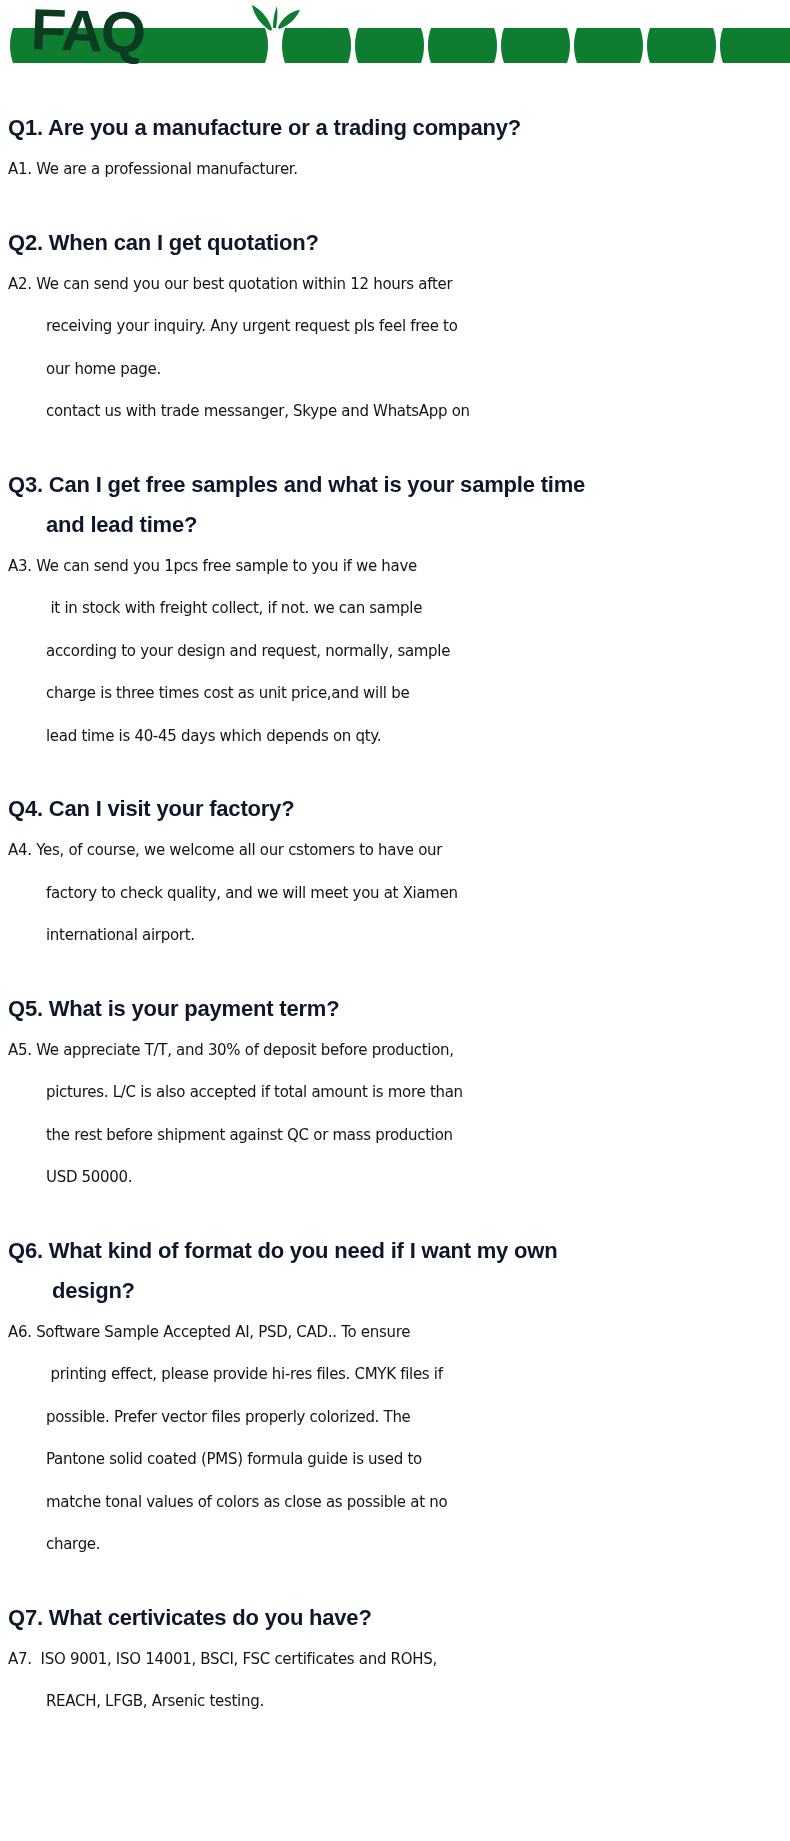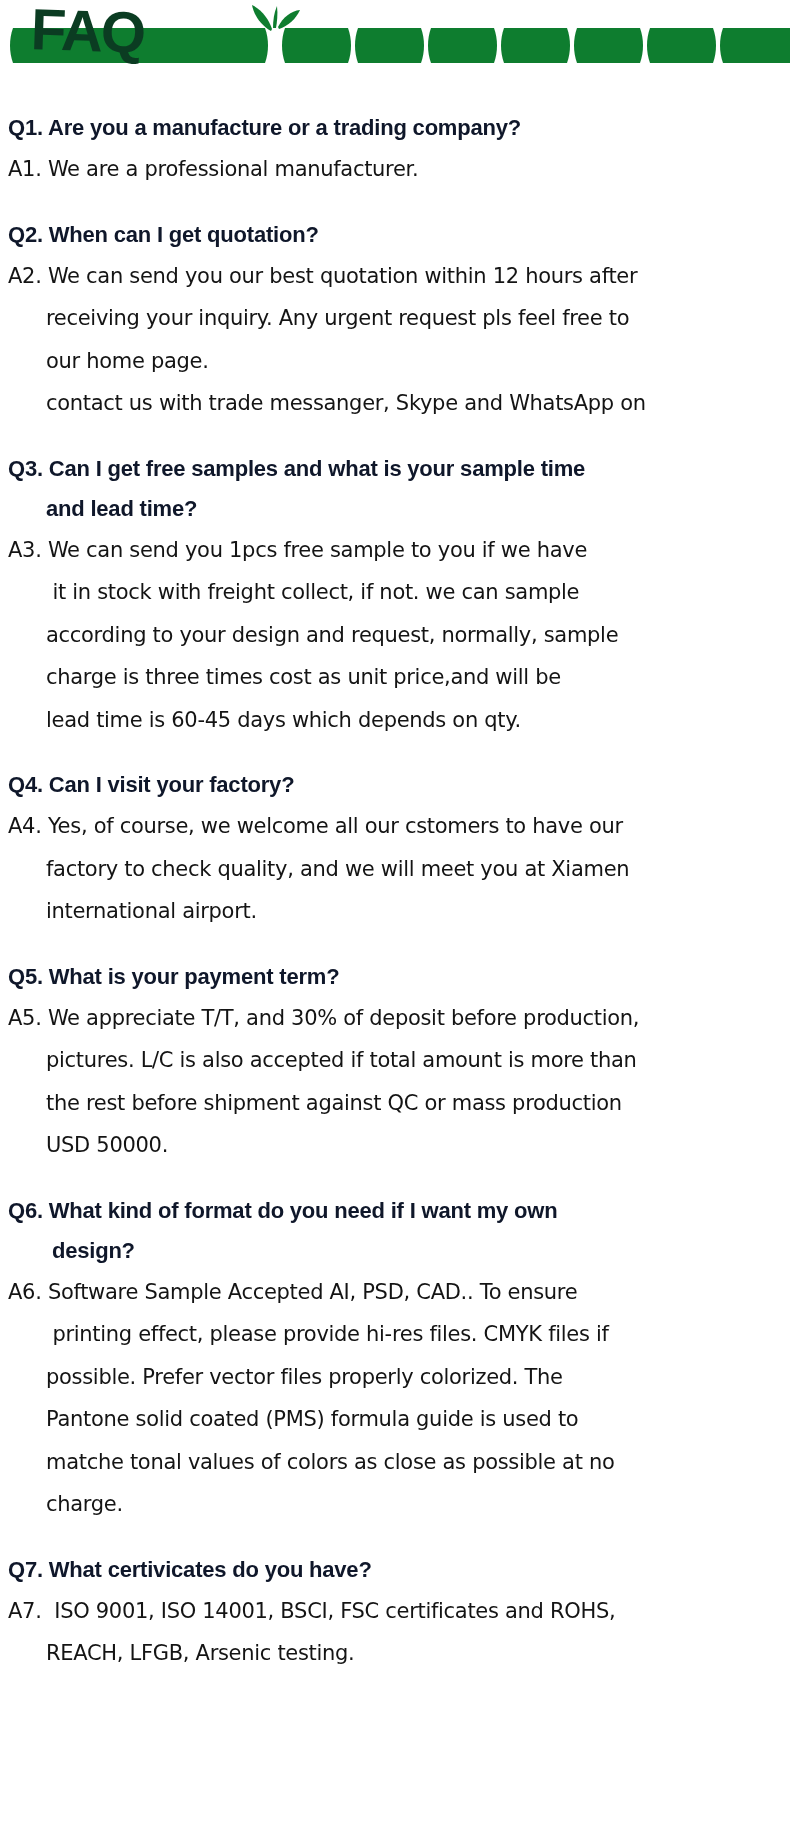--- a/index.html
+++ b/index.html
@@ -37,34 +37,34 @@
     letter-spacing:-2px;
     color:var(--logo-green);
     transform:rotate(2deg);
     transform-origin:left top;
   }
 
   
   .faq{
     padding:0 10px 20px 8px;
   }
-  .faq-item{margin-top:24px;}
+  .faq-item{margin-top:32px;}
   .faq-item:first-child{margin-top:28px;}
   .q-line{
     font-family:"Liberation Sans",sans-serif;
     font-weight:bold;
     font-size:22px;
     line-height:40px;
     letter-spacing:-0.2px;
     color:#0f172a;
     white-space:pre-wrap;
   }
   .a-line{
     font-family:"DejaVu Sans",sans-serif;
-    font-size:21px;
+    font-size:15px;
     line-height:42.5px;
     letter-spacing:-0.3px;
     color:var(--text-black);
     white-space:pre-wrap;
   }
   .cont{padding-left:38px;}
 </style>
 </head>
 <body>
 
@@ -101,21 +101,21 @@
       <div class="a-line cont">our home page.</div>
       <div class="a-line cont">contact us with trade messanger, Skype and WhatsApp on</div>
     </article>
     <article class="faq-item">
       <div class="q-line">Q3. Can I get free samples and what is your sample time</div>
       <div class="q-line cont">and lead time?</div>
       <div class="a-line">A3. We can send you 1pcs free sample to you if we have</div>
       <div class="a-line cont"> it in stock with freight collect, if not. we can sample</div>
       <div class="a-line cont">according to your design and request, normally, sample</div>
       <div class="a-line cont">charge is three times cost as unit price,and will be</div>
-      <div class="a-line cont">lead time is 60-45 days which depends on qty.</div>
+      <div class="a-line cont">lead time is 40-45 days which depends on qty.</div>
     </article>
     <article class="faq-item">
       <div class="q-line">Q4. Can I visit your factory?</div>
       <div class="a-line">A4. Yes, of course, we welcome all our cstomers to have our</div>
       <div class="a-line cont">factory to check quality, and we will meet you at Xiamen</div>
       <div class="a-line cont">international airport.</div>
     </article>
     <article class="faq-item">
       <div class="q-line">Q5. What is your payment term?</div>
       <div class="a-line">A5. We appreciate T/T, and 30% of deposit before production,</div>

